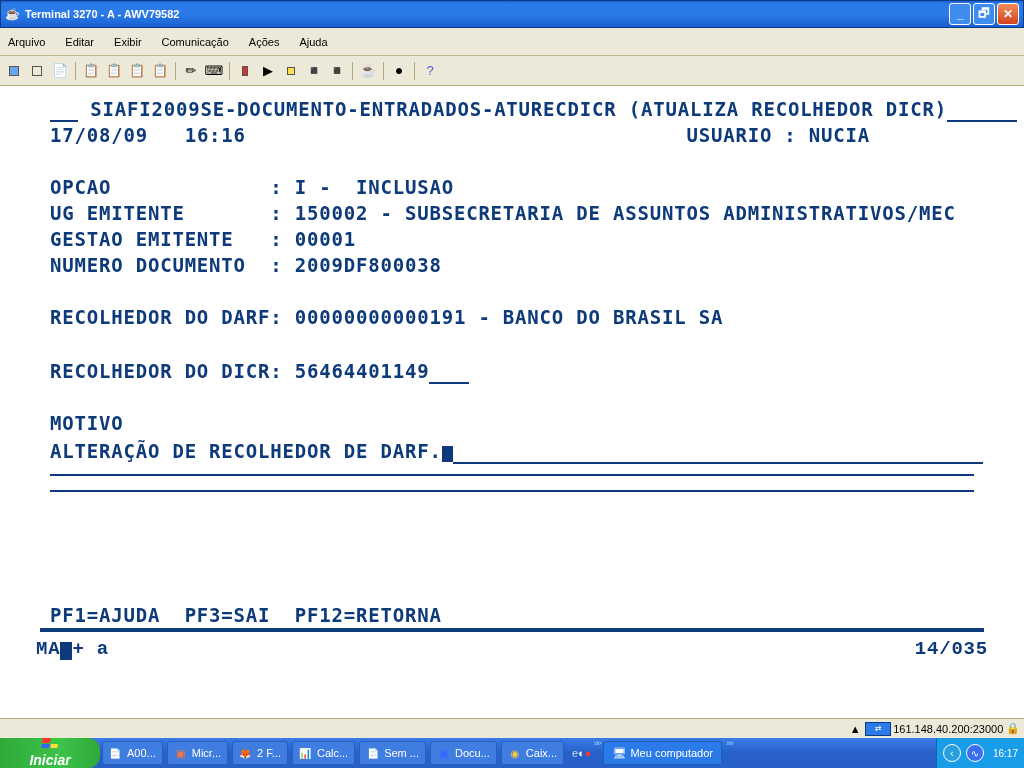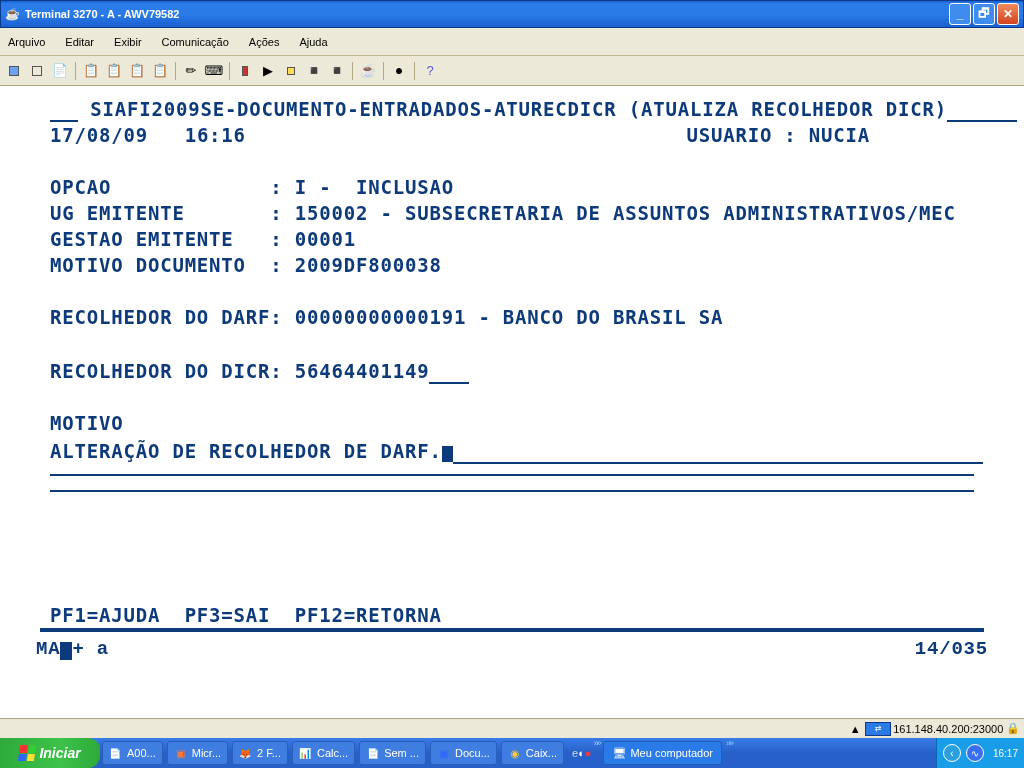--- a/index.html
+++ b/index.html
@@ -83,21 +83,21 @@
 
 .taskbar{
   height:30px;background:linear-gradient(to bottom,#3a7be8,#2660c8 50%,#2660c8);
   display:flex;align-items:stretch;
   color:#fff;font-size:11px;
 }
 .start{
   width:100px;background:linear-gradient(to right,#2eaa3a,#3dc24a 60%,#2eaa3a);
   border-radius:0 12px 12px 0;
   display:flex;align-items:center;justify-content:center;gap:4px;
-  font-style:italic;font-weight:bold;font-size:14px;
+  font-style:italic;font-weight:bold;font-size:14px;flex-direction:column;
 }
 .start .win{width:16px;height:16px;display:grid;grid-template-columns:1fr 1fr;grid-template-rows:1fr 1fr;gap:1px;transform:skewX(-8deg)}
 .start .win span:nth-child(1){background:#f33}
 .start .win span:nth-child(2){background:#3c3}
 .start .win span:nth-child(3){background:#36f}
 .start .win span:nth-child(4){background:#fd3}
 .task{
   height:24px;margin:3px 2px;padding:0 6px;
   background:#3f7de0;border:1px solid #2a5fb8;border-radius:3px;
   display:flex;align-items:center;gap:4px;max-width:90px;overflow:hidden;
@@ -172,21 +172,21 @@
   <span class="ticon" style="color:#5a5ad8">?</span>
 </div>
 
 <div class="term">
 <pre><span class="uline" style="width:28px"> </span> <span>SIAFI2009SE-DOCUMENTO-ENTRADADOS-ATURECDICR</span> <span>(ATUALIZA RECOLHEDOR DICR)</span><span class="uline" style="width:70px"> </span>
 <span>17/08/09</span>   <span>16:16</span>                                    <span>USUARIO :</span> <span>NUCIA</span>
 
 <span>OPCAO</span>             : <span>I -  INCLUSAO</span>
 <span>UG EMITENTE</span>       : <span>150002 - SUBSECRETARIA DE ASSUNTOS ADMINISTRATIVOS/MEC</span>
 <span>GESTAO EMITENTE</span>   : <span>00001</span>
-<span>MOTIVO DOCUMENTO</span>  : <span>2009DF800038</span>
+<span>NUMERO DOCUMENTO</span>  : <span>2009DF800038</span>
 
 <span>RECOLHEDOR DO DARF:</span> <span>00000000000191 - BANCO DO BRASIL SA</span>
 
 <span>RECOLHEDOR DO DICR:</span> <span>56464401149</span><span class="uline" style="width:40px"> </span>
 
 <span>MOTIVO</span>
 <span>ALTERAÇÃO DE RECOLHEDOR DE DARF.</span><span class="cursor"></span><span class="uline" style="width:530px"> </span></pre>
 <div class="fullline"></div>
 <div class="fullline"></div>
 <pre style="margin-top:110px">PF1=AJUDA  PF3=SAI  PF12=RETORNA</pre>

